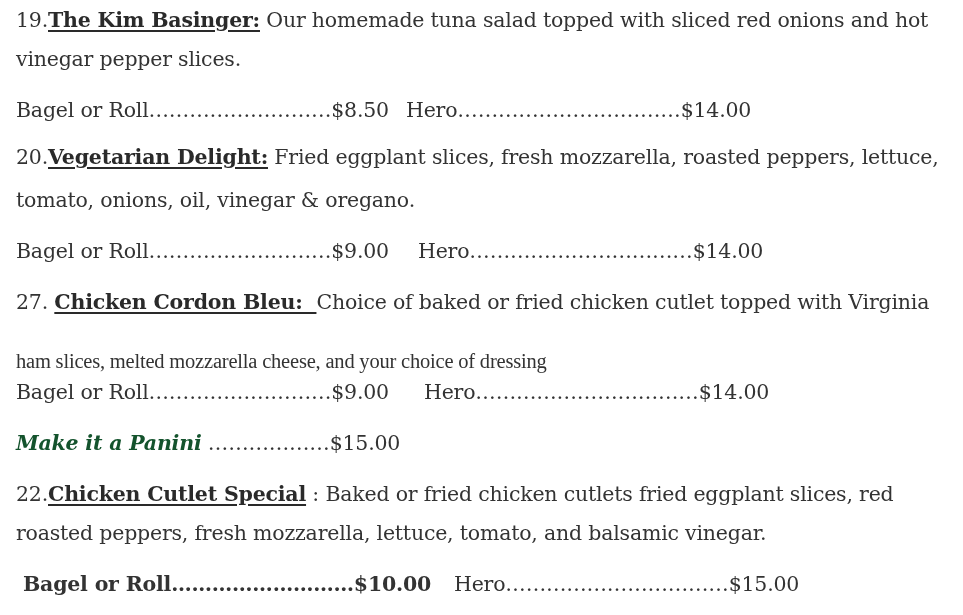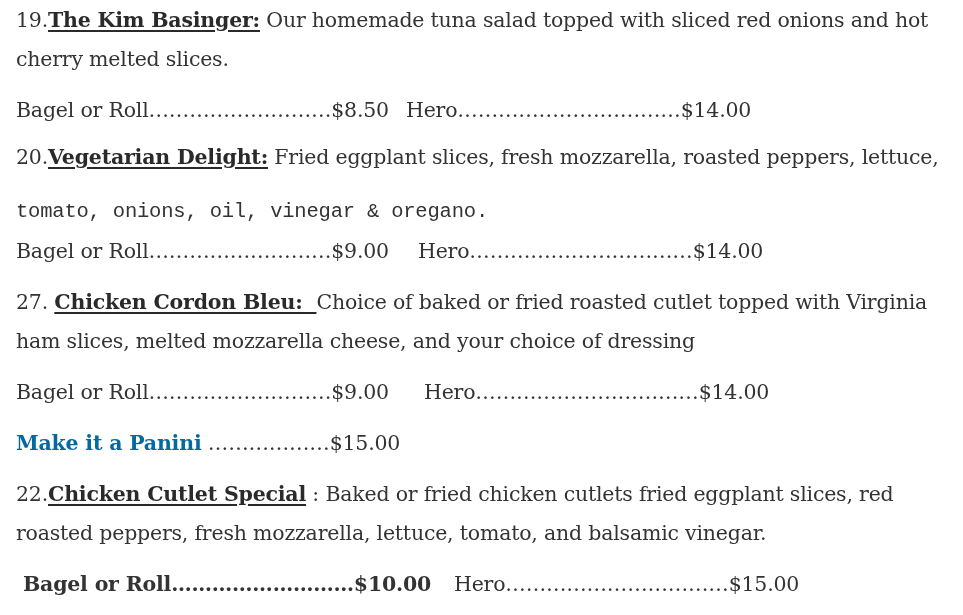--- a/index.html
+++ b/index.html
@@ -32,59 +32,60 @@
     .num { font-weight: normal; }
     .name {
       font-weight: bold;
       text-decoration: underline;
       text-decoration-thickness: 2px;
       text-underline-offset: 3px;
       color: #2a2a2a;
     }
     .panini-label {
       font-weight: bold;
-      color: #0369a1;
+      font-style: italic;
+      color: #14532d;
     }
     .price-seg {
       position: absolute;
       white-space: nowrap;
     }
   </style>
 </head>
 <body>
 
 <div class="menu">
 
   <div>
     <div class="line" style="top:7px;">
       <span class="num">19.</span><span class="name">The Kim Basinger:</span><span>  Our homemade tuna salad topped with sliced red onions and hot</span>
     </div>
-    <div class="line" style="top:46px;">cherry melted slices.</div>
+    <div class="line" style="top:46px;">vinegar pepper slices.</div>
     <div class="line" style="top:97px; width:940px;">
       <span class="price-seg" style="left:0;"><span>Bagel or Roll………………………</span><span>$8.50</span></span>
       <span class="price-seg" style="left:390px;"><span>Hero……………………………</span><span>$14.00</span></span>
     </div>
   </div>
 
   <div>
     <div class="line" style="top:144px;">
       <span class="num">20.</span><span class="name">Vegetarian Delight:</span><span>  Fried eggplant slices, fresh mozzarella, roasted peppers, lettuce,</span>
     </div>
-    <div class="line" style="top:199px;font-family:Liberation Mono, monospace;">tomato, onions, oil, vinegar &amp; oregano.</div>
+    <div class="line" style="top:187px;">tomato, onions, oil, vinegar &amp; oregano.</div>
     <div class="line" style="top:238px; width:940px;">
       <span class="price-seg" style="left:0;"><span>Bagel or Roll………………………</span><span>$9.00</span></span>
       <span class="price-seg" style="left:402px;"><span>Hero……………………………</span><span>$14.00</span></span>
     </div>
   </div>
 
   <div>
     <div class="line" style="top:289px;">
-      <span class="num">27. </span><span class="name" style="white-space:pre;">Chicken Cordon Bleu:  </span><span>Choice of baked or fried roasted cutlet topped with Virginia</span>
+      <span class="num">27. </span><span class="name" style="white-space:pre;">Chicken Cordon Bleu:  </span><span>Choice of baked or fried chicken cutlet topped with Virginia</span>
     </div>
-    <div class="line" style="top:328px;">ham slices, melted mozzarella cheese, and your choice of dressing</div>
+    <div class="line" style="top:348px;font-family:Liberation Serif, serif;">ham slices, melted mozzarella cheese, and your choice of dressing</div>
     <div class="line" style="top:379px; width:940px;">
       <span class="price-seg" style="left:0;"><span>Bagel or Roll………………………</span><span>$9.00</span></span>
       <span class="price-seg" style="left:408px;"><span>Hero……………………………</span><span>$14.00</span></span>
     </div>
     <div class="line" style="top:430px;">
       <span class="panini-label">Make it a Panini</span><span> ………………</span><span>$15.00</span>
     </div>
   </div>
 
   <div>

